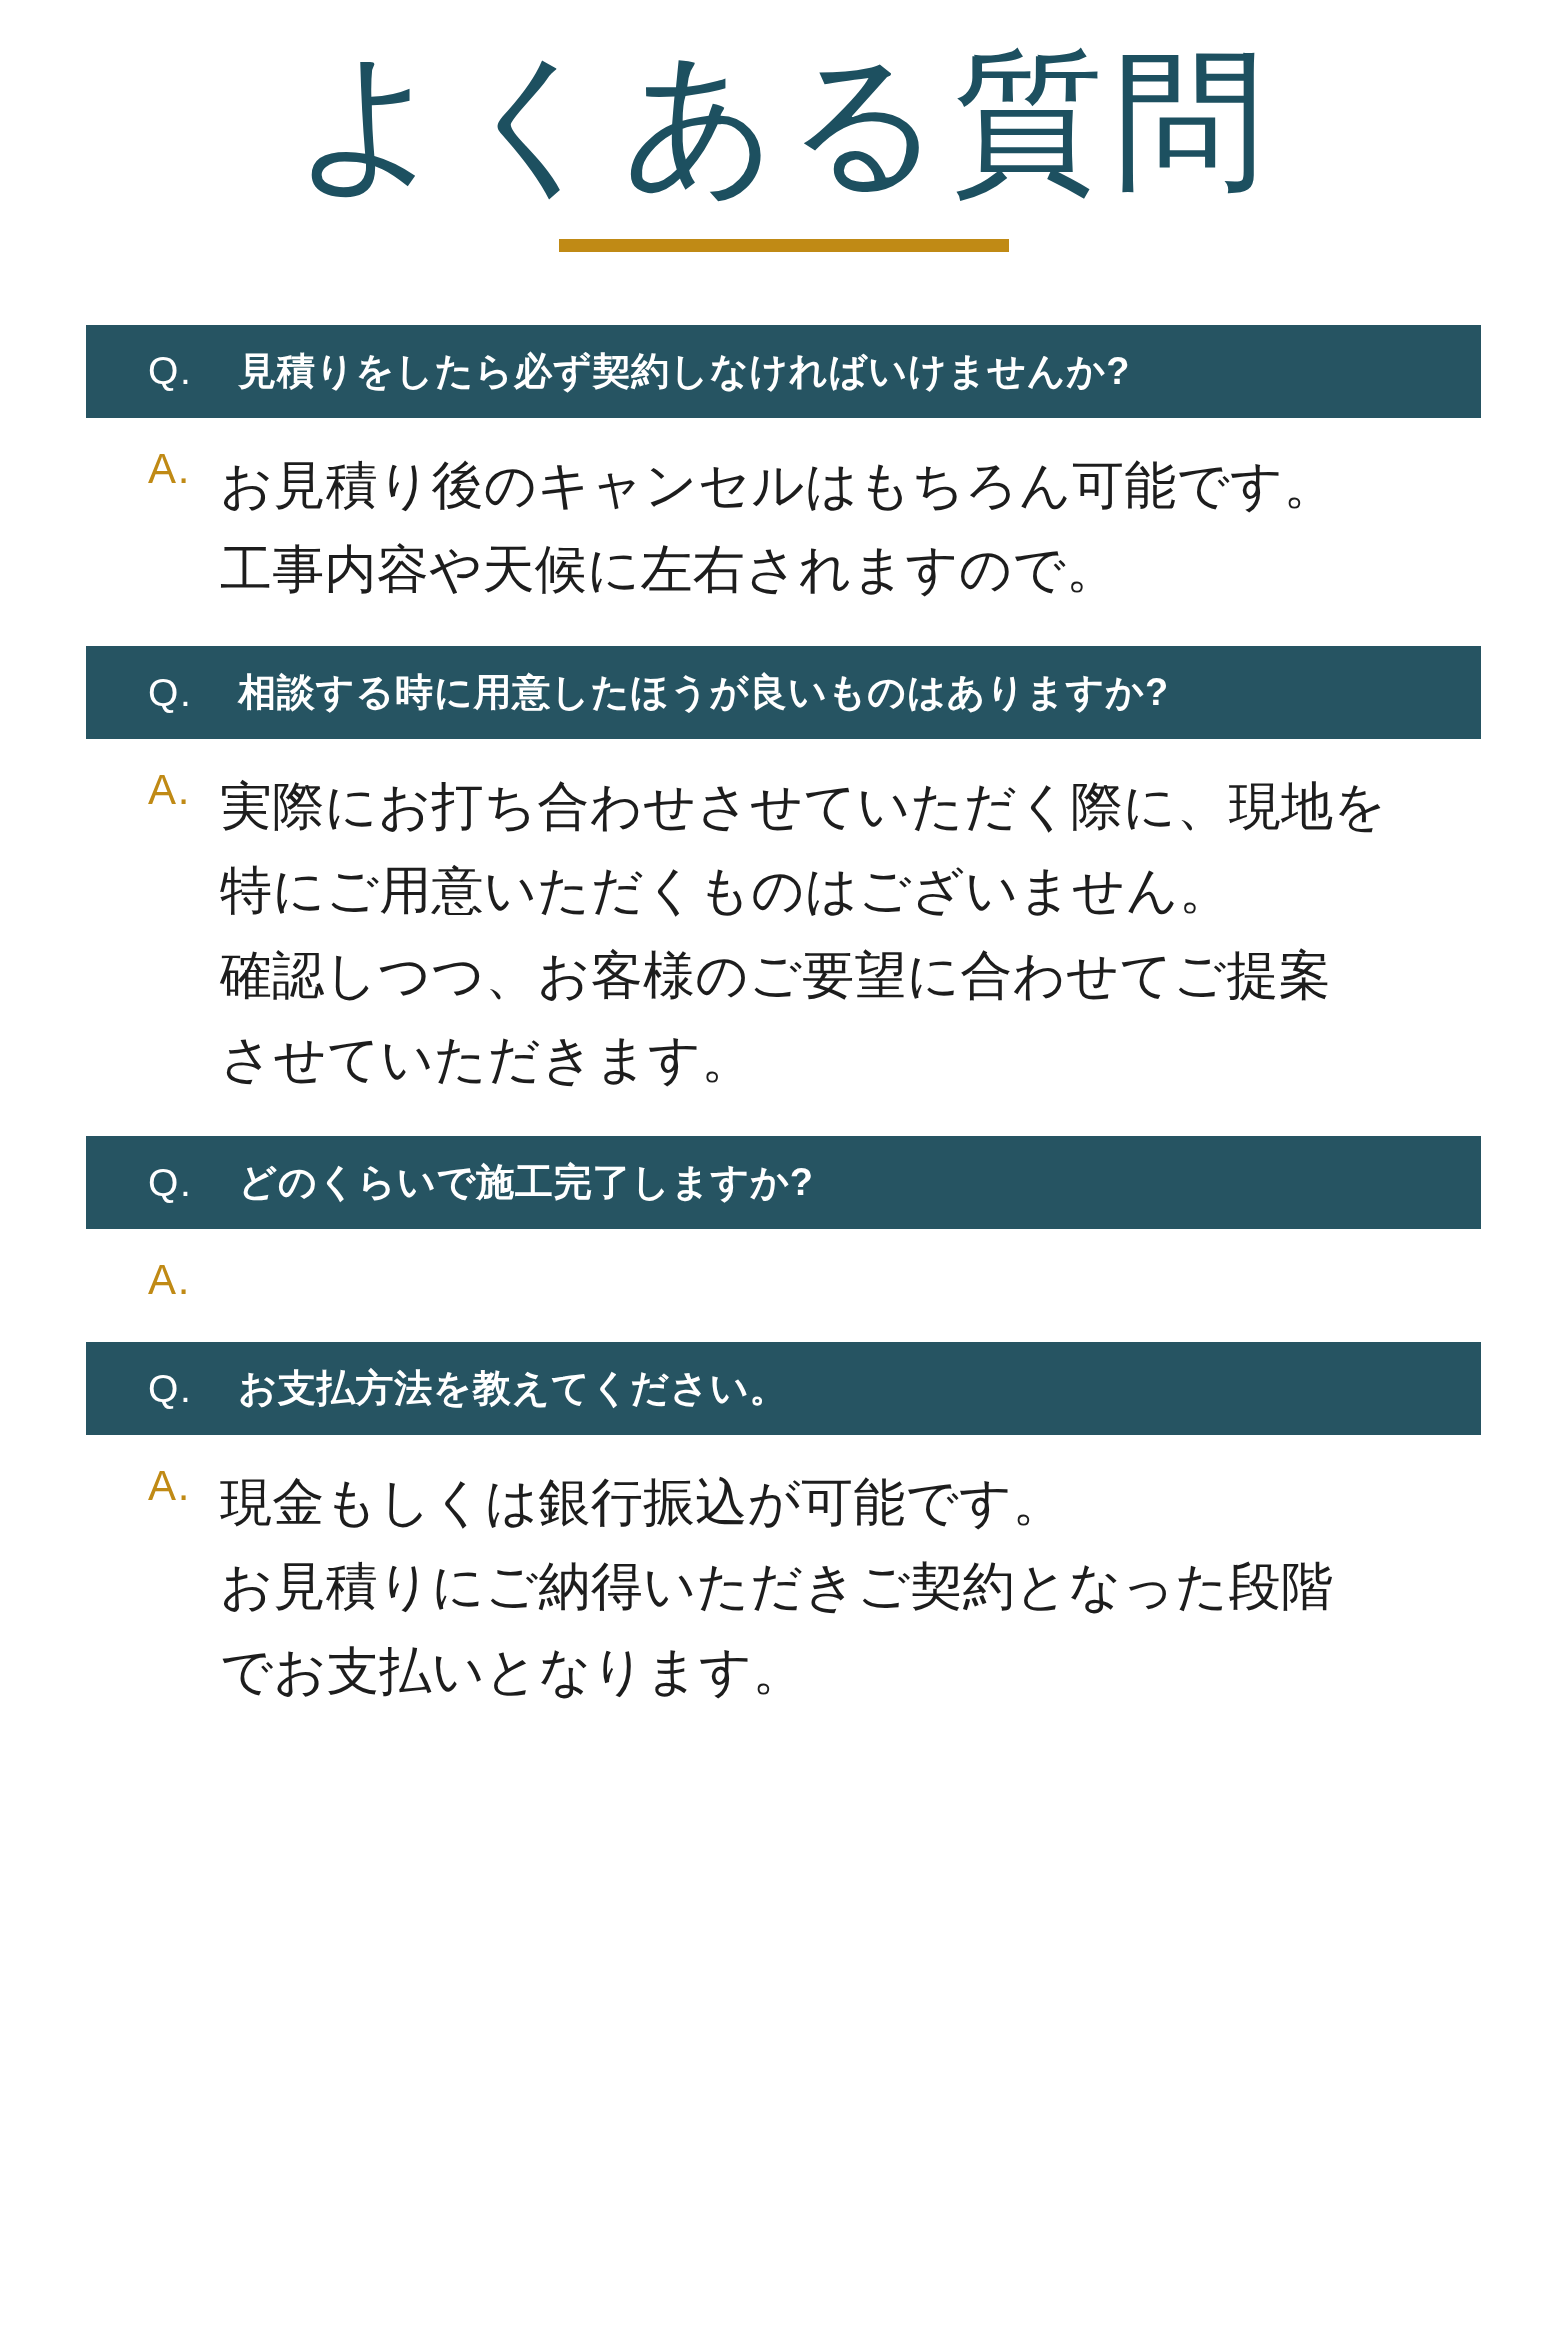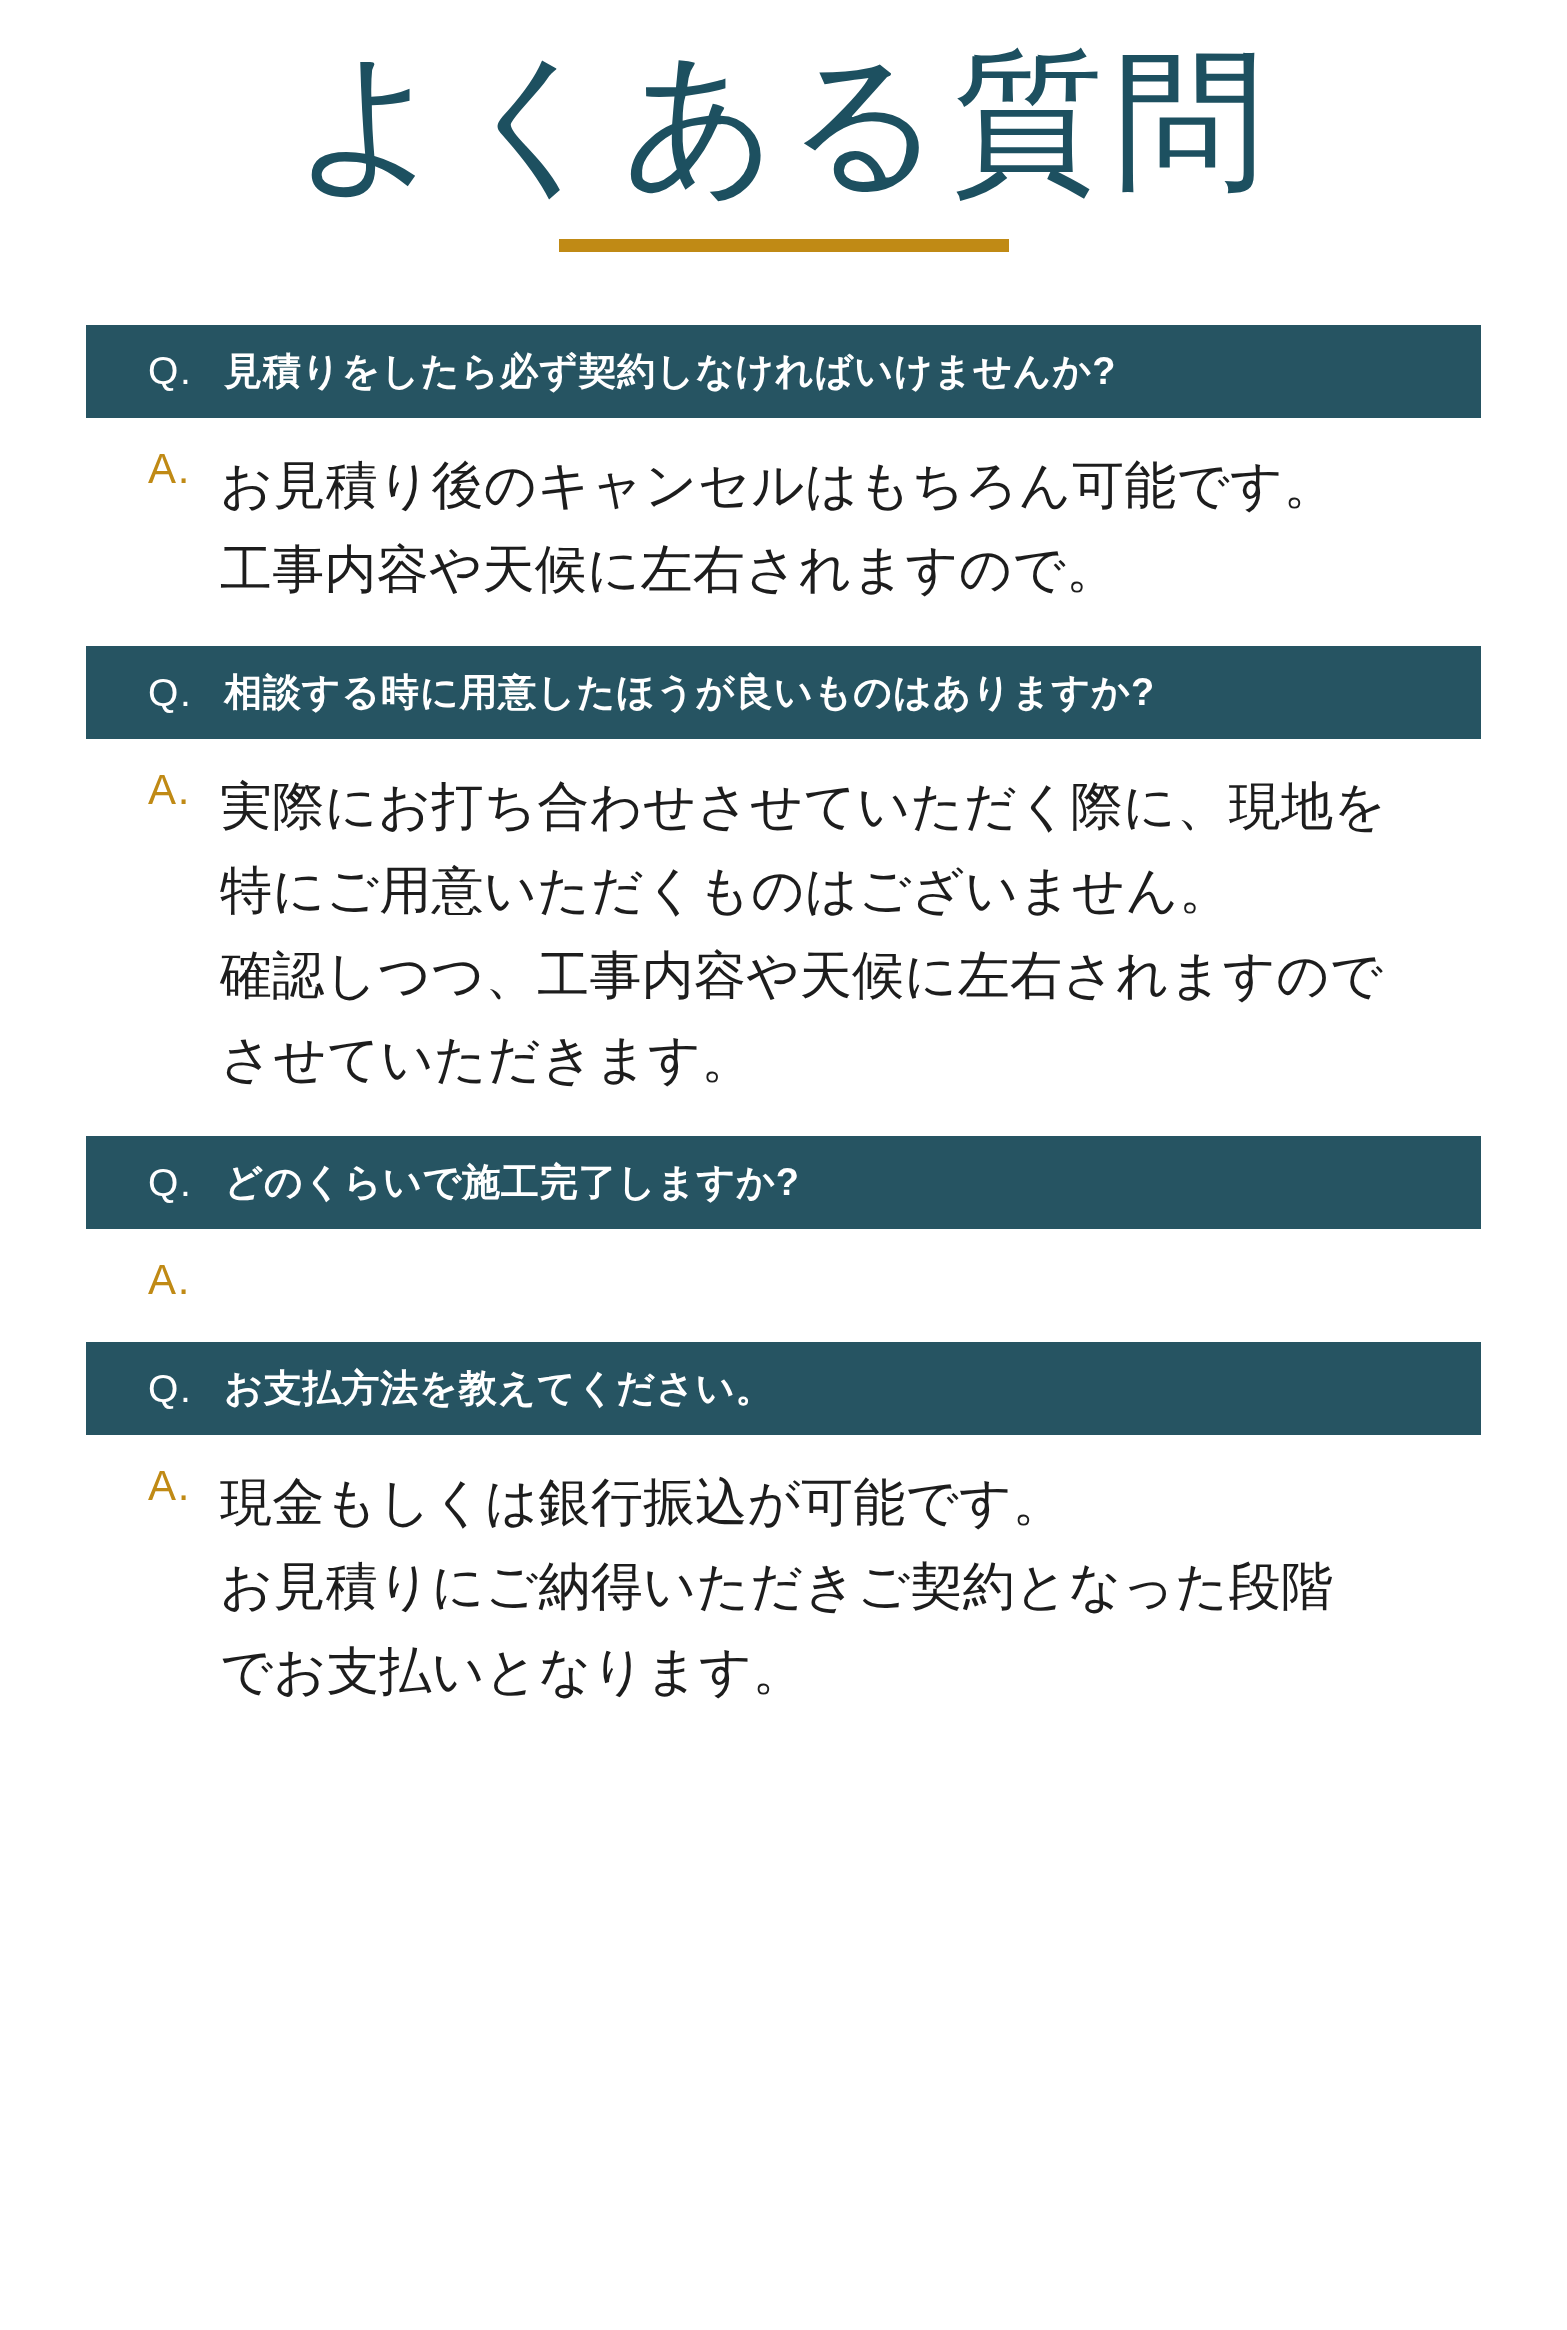--- a/index.html
+++ b/index.html
@@ -68,20 +68,21 @@
     font-size: 39px;
     letter-spacing: 0.04em;
     font-weight: 400;
     margin-right: 32px;
     flex: 0 0 auto;
   }
   .q-text {
     font-size: 38px;
     letter-spacing: 0.02em;
     font-weight: 700;
+    margin-left: 14px;
   }
 
   .answer-block {
     display: flex;
     align-items: flex-start;
     padding: 25px 0 0 62px;
   }
   .a-mark {
     color: #c08a15;
     font-size: 42px;
@@ -129,21 +130,21 @@
     <div class="faq-item">
       <div class="question-bar">
         <span class="q-mark">Q.</span>
         <span class="q-text">相談する時に用意したほうが良いものはありますか?</span>
       </div>
       <div class="answer-block">
         <span class="a-mark">A.</span>
         <div class="a-lines">
           <div class="a-line">実際にお打ち合わせさせていただく際に、現地を</div>
           <div class="a-line">特にご用意いただくものはございません。</div>
-          <div class="a-line">確認しつつ、工事内容や天候に左右されますので</div>
+          <div class="a-line">確認しつつ、お客様のご要望に合わせてご提案</div>
           <div class="a-line">させていただきます。</div>
         </div>
       </div>
     </div>
 
     <div class="faq-item">
       <div class="question-bar">
         <span class="q-mark">Q.</span>
         <span class="q-text">どのくらいで施工完了しますか?</span>
       </div>

